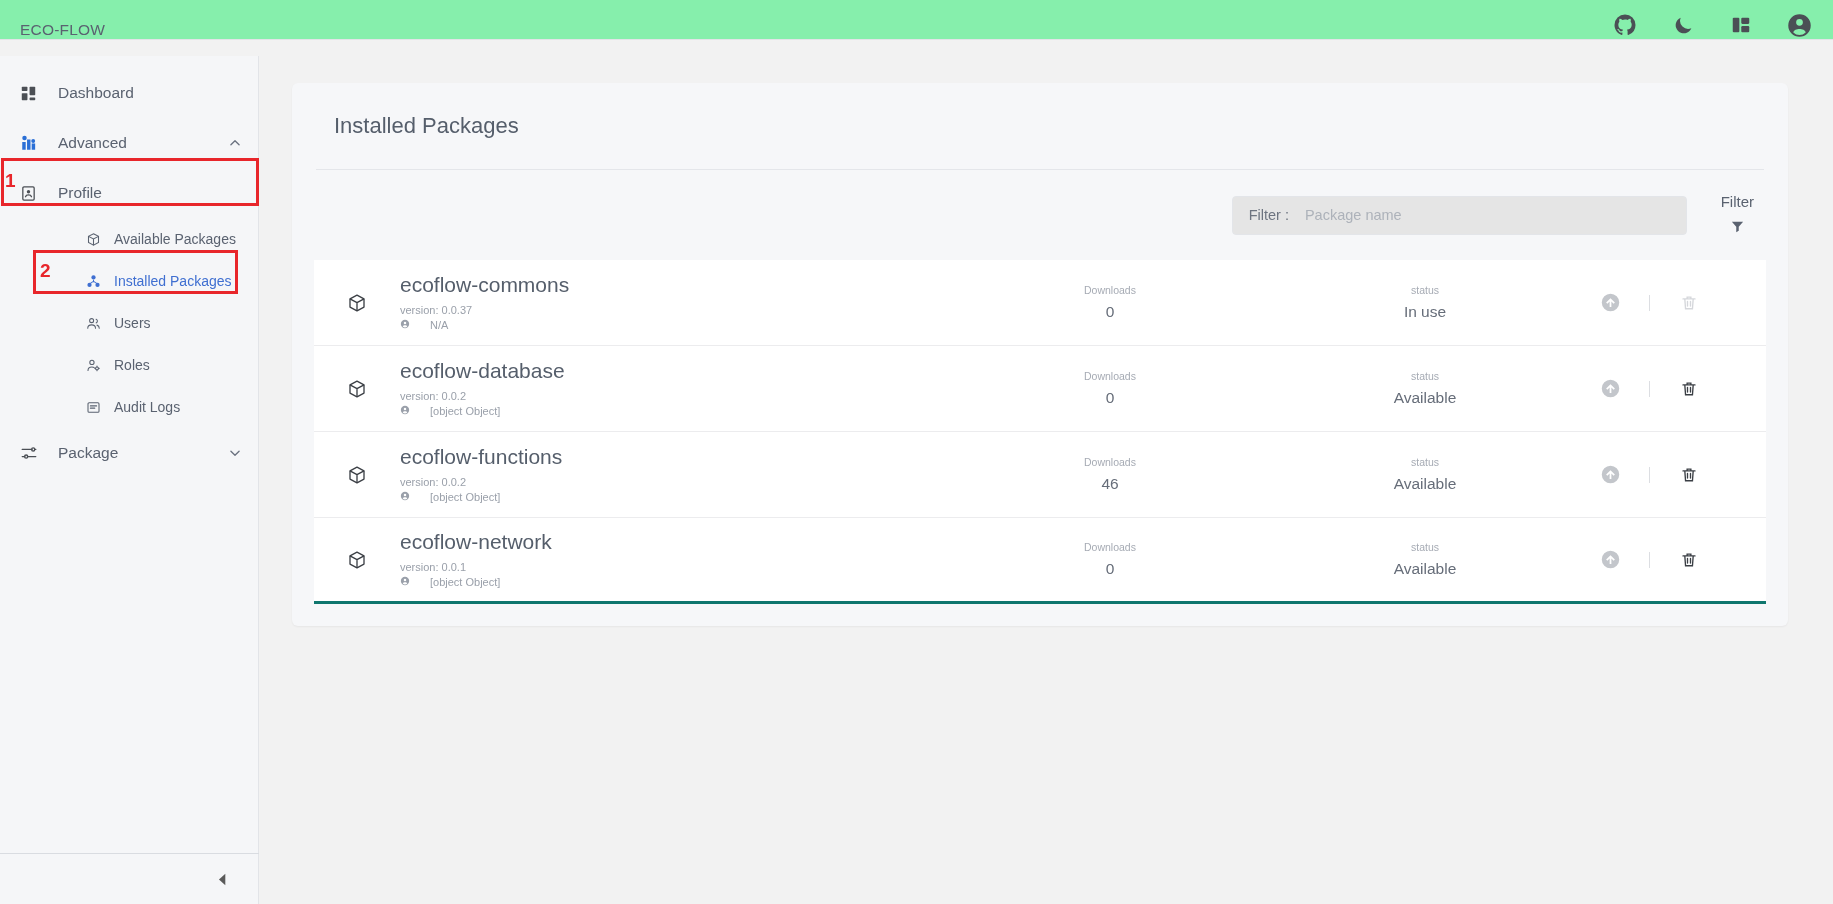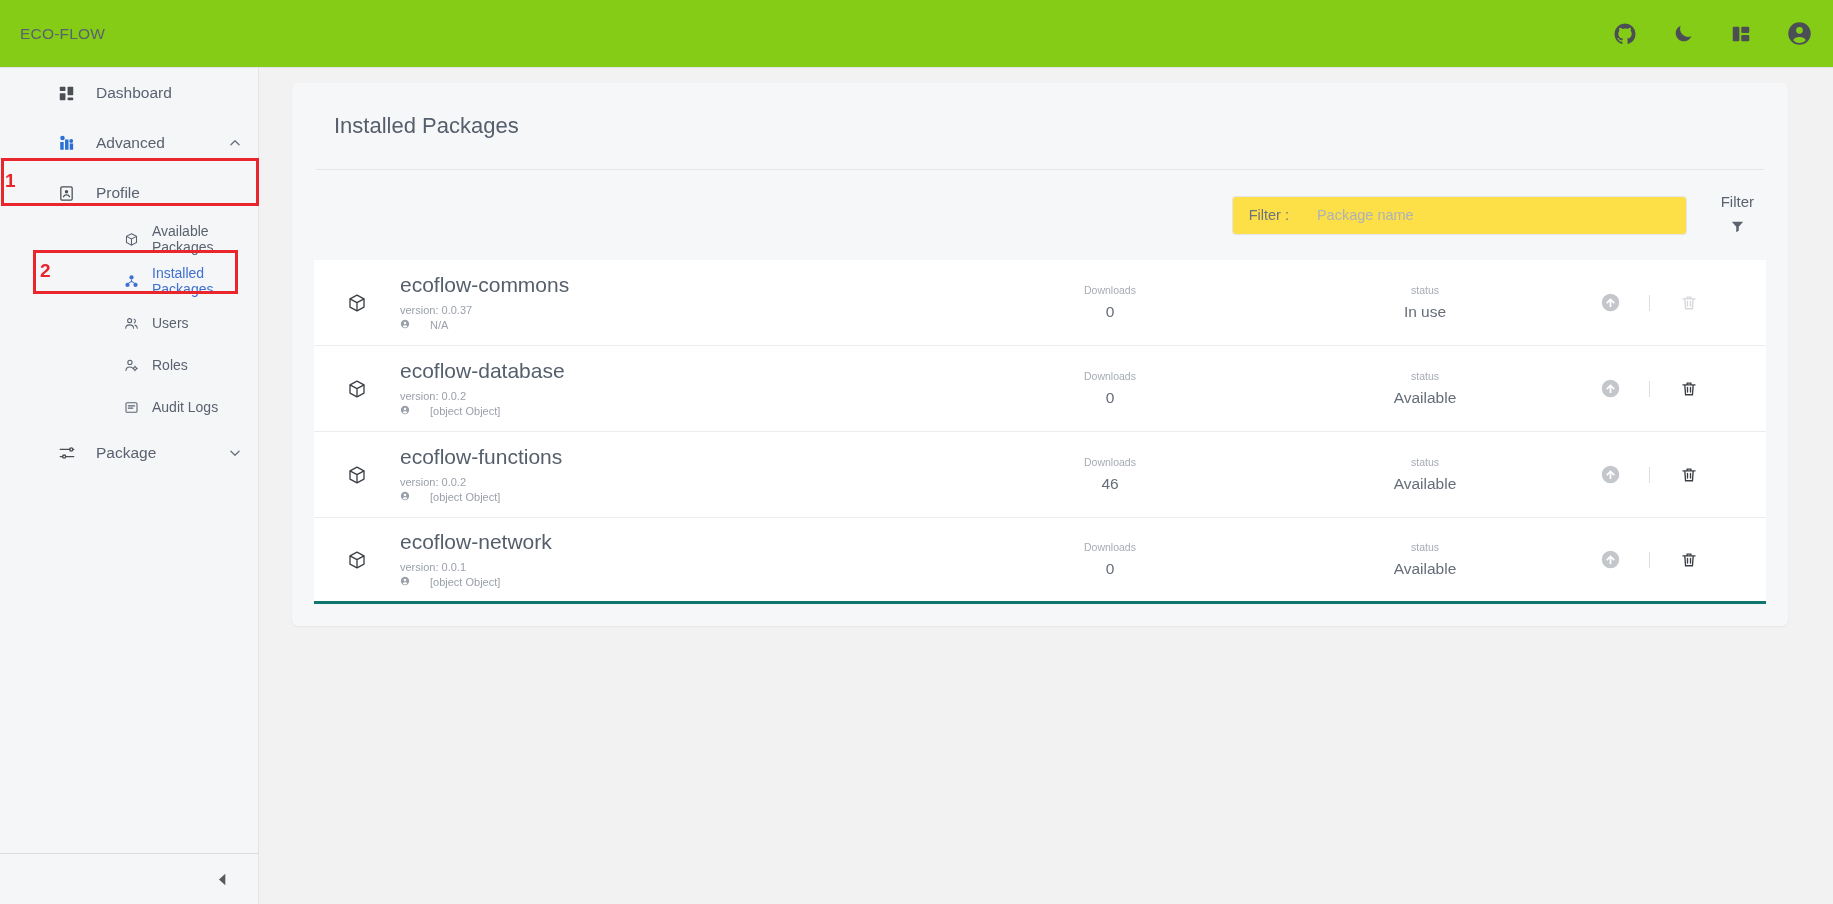--- a/index.html
+++ b/index.html
@@ -6,24 +6,24 @@
   html, body {
     width: 1833px; height: 904px;
     background: #f2f2f2;
     font-family: "Liberation Sans", sans-serif;
     overflow: hidden;
   }
   .app { position: relative; width: 1833px; height: 904px; }
 
   
   .topbar {
-    position: absolute; top: 0; left: 0; width: 1833px; height: 68px;
-    background: #84cc16;
+    position: absolute; top: 0; left: 0; width: 1833px; height: 40px;
+    background: #86efac;
     border-bottom: 1px solid #e2e4e8;
-    display: flex; align-items: center;
+    display: flex; align-items: flex-end;
     z-index: 5;
   }
   .brand {
     margin-left: 20px;
     font-size: 15.5px; color: #5a6270; letter-spacing: .2px;
   }
   .topbar-actions {
     margin-left: auto; margin-right: 20px;
     display: flex; align-items: center; gap: 30px;
   }
@@ -31,21 +31,20 @@
     width: 28px; height: 28px; display: flex; align-items: center; justify-content: center;
     color: #4b4f55; cursor: pointer;
   }
   .ticon svg { display: block; }
 
   
   .sidebar {
     position: absolute; top: 56px; left: 0; width: 259px; height: 848px;
     background: #f5f6f8;
     border-right: 1px solid #e2e4e8;
-    padding-left: 38px;
   }
   .side-scroll { position: relative; height: 797px; padding-top: 12px; }
   .nav-item {
     position: relative;
     height: 50px; display: flex; align-items: center;
     padding-left: 20px; padding-right: 16px;
     cursor: pointer;
   }
   .nav-item .ico {
     width: 26px; display: flex; align-items: center; justify-content: flex-start;
@@ -108,30 +107,31 @@
     padding: 30px 0 30px 42px;
   }
   .card-divider { height: 1px; background: #e4e6ea; margin: 0 24px; }
 
   .filterbar {
     height: 90px; display: flex; align-items: center; justify-content: flex-end;
     padding-right: 34px;
   }
   .filter-field {
     width: 455px; height: 39px;
-    background: #fde047;
+    background: #e5e5e5;
     border: 1px solid #e3e5e9;
     border-radius: 4px;
     display: flex; align-items: center;
     padding: 0 16px;
+    gap: 8px;
   }
   .filter-label { font-size: 14.5px; color: #6d7480; white-space: nowrap; }
   .filter-input {
     border: 0; outline: none; background: transparent;
-    margin-left: 28px; flex: 1;
+    margin-left: 8px; flex: 1;
     font-family: "Liberation Sans", sans-serif;
     font-size: 14.5px; color: #4a4f57;
   }
   .filter-input::placeholder { color: #adb2ba; }
   .filter-btn {
     margin-left: 34px; display: flex; align-items: center; gap: 9px;
     font-size: 15px; color: #5a6270; cursor: pointer; flex-direction: column;
   }
 
   

